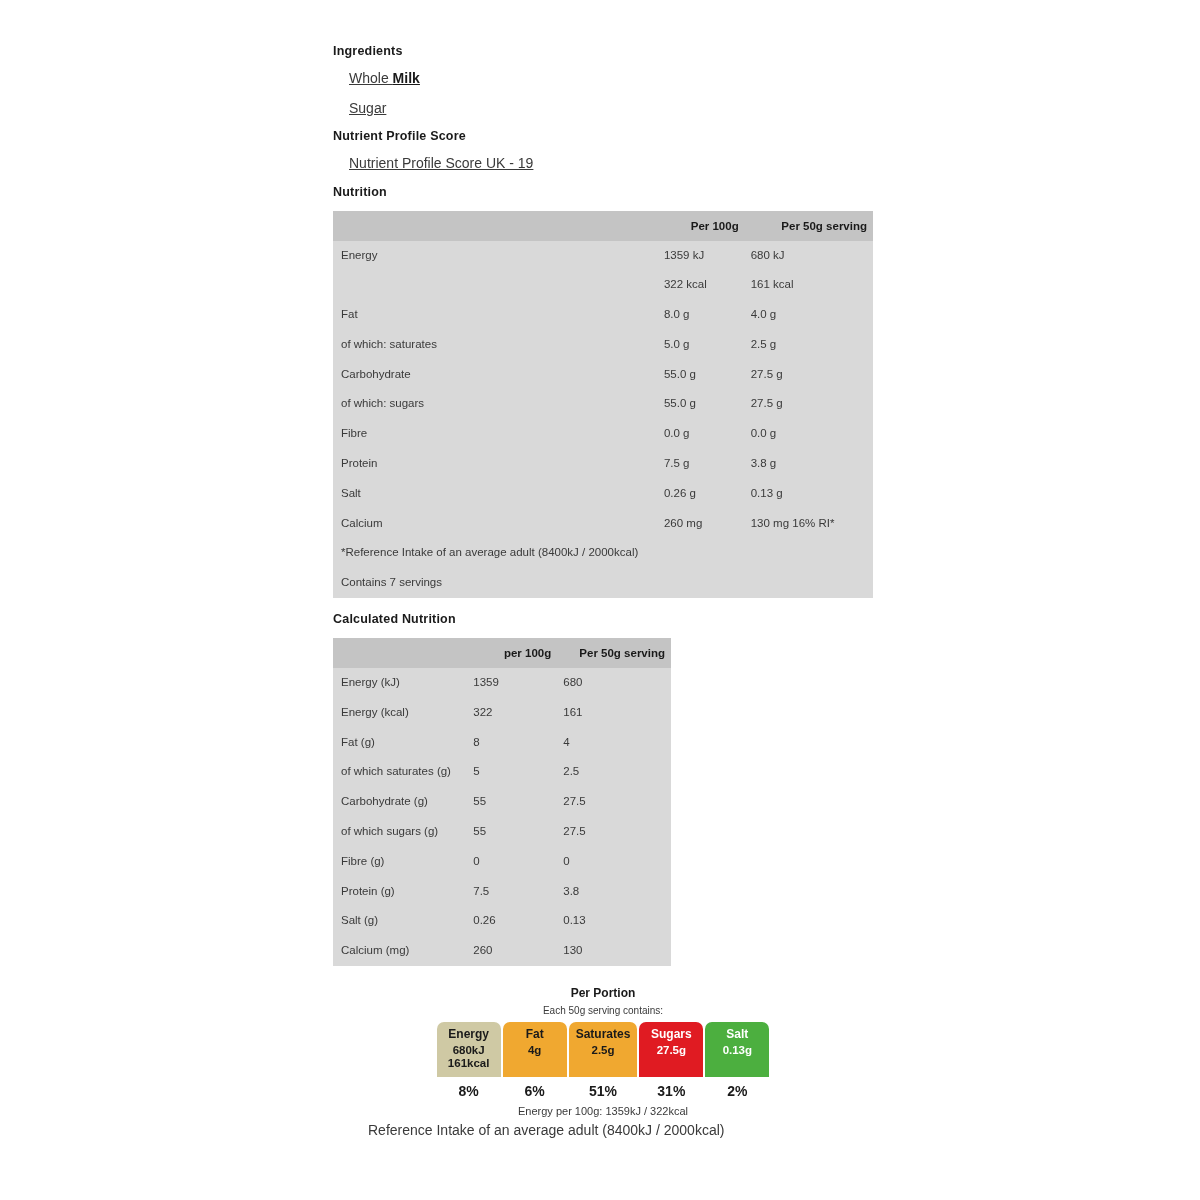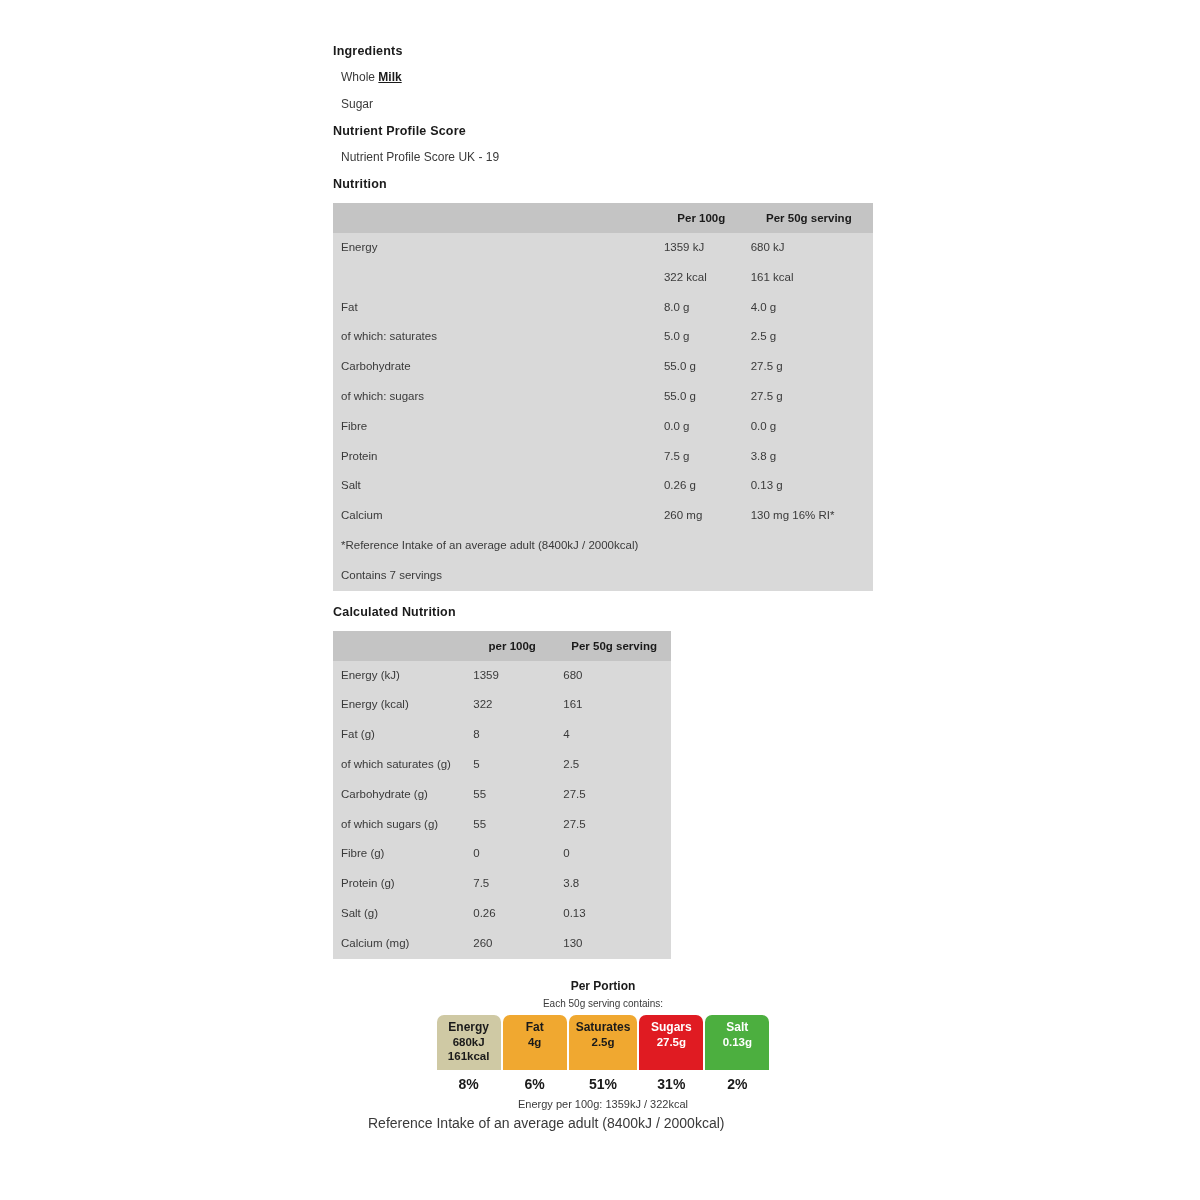--- a/index.html
+++ b/index.html
@@ -24,24 +24,25 @@
     width: 540px;
   }
   h2.section-heading {
     font-size: 12.5px;
     font-weight: bold;
     color: #1a1a1a;
     margin: 0 0 12px 0;
     letter-spacing: 0.2px;
   }
   .para {
-    font-size: 12px;
-    color: #3a3a3a;
-    margin: 0 0 12px 8px;
+    font-size: 14px;
+    color: #3a3a3a;
+    margin: 0 0 12px 16px;
     line-height: 1.25;
+    text-decoration: underline;
   }
   .para .allergen {
     font-weight: bold;
     text-decoration: underline;
     color: #1a1a1a;
   }
   .block-gap { height: 14px; }
 
   
   table.nutri {
@@ -50,21 +51,21 @@
     font-size: 11.5px;
     color: #3a3a3a;
   }
   table.nutri.main { width: 540px; }
   table.nutri.calc { width: 338px; margin-left: 0; }
   table.nutri thead th {
     background: #c4c4c4;
     color: #1a1a1a;
     font-weight: bold;
     font-size: 11.5px;
-    text-align: center;
+    text-align: right;
     padding: 9px 6px;
     white-space: nowrap;
   }
   table.nutri tbody td {
     padding: 8px 6px;
     vertical-align: top;
     line-height: 1.2;
   }
   table.nutri tbody tr td:first-child { padding-left: 8px; }
   table.nutri thead th:first-child { padding-left: 8px; }

